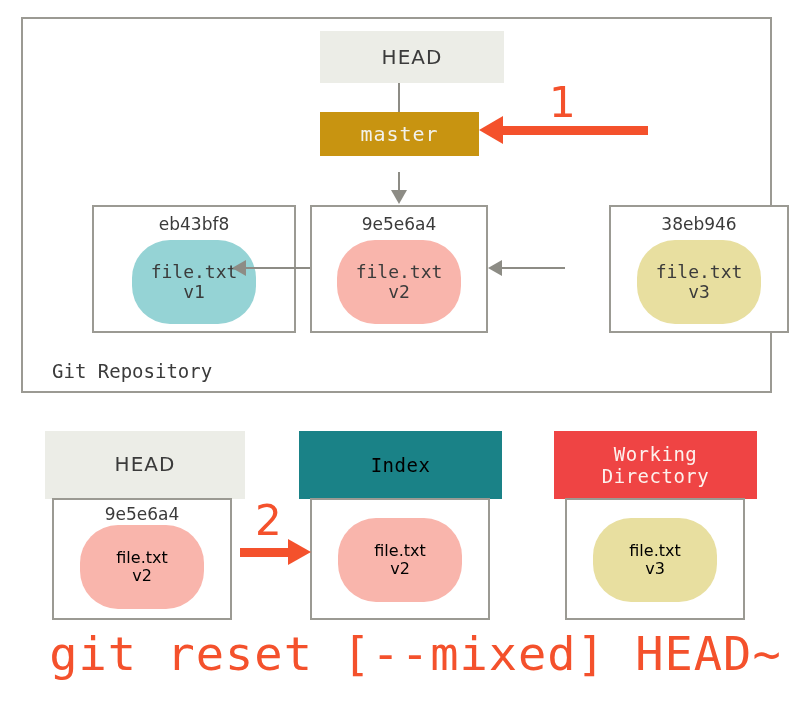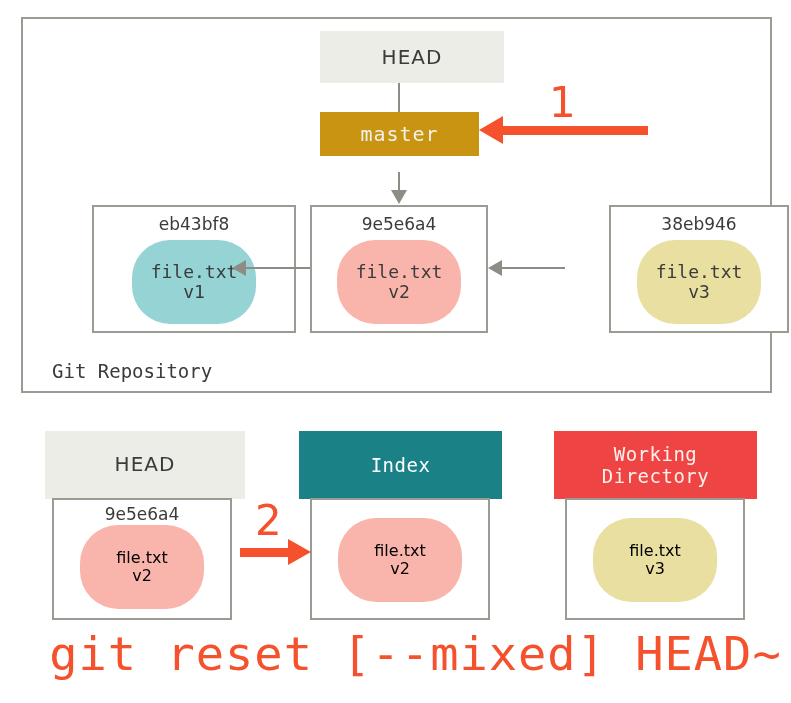--- a/index.html
+++ b/index.html
@@ -190,21 +190,21 @@
   #area-head-header .hl {
     font-family: "DejaVu Sans", sans-serif;
     color: #3b3b3b;
     font-size: 20px;
     letter-spacing: 1px;
   }
   #area-index-header {
     left: 299px; top: 431px; width: 203px;
     background: #1A8287;
   }
-  #area-index-header .hl { color: #ffffff; }
+  #area-index-header .hl { color: #000000; }
   #area-wd-header {
     left: 554px; top: 431px; width: 203px;
     background: #ef4444;
   }
   #area-wd-header .hl { color: #fdf1ed; }
 
   .area-body {
     top: 498px;
     height: 122px;
     border: 2px solid #9b9a93;

